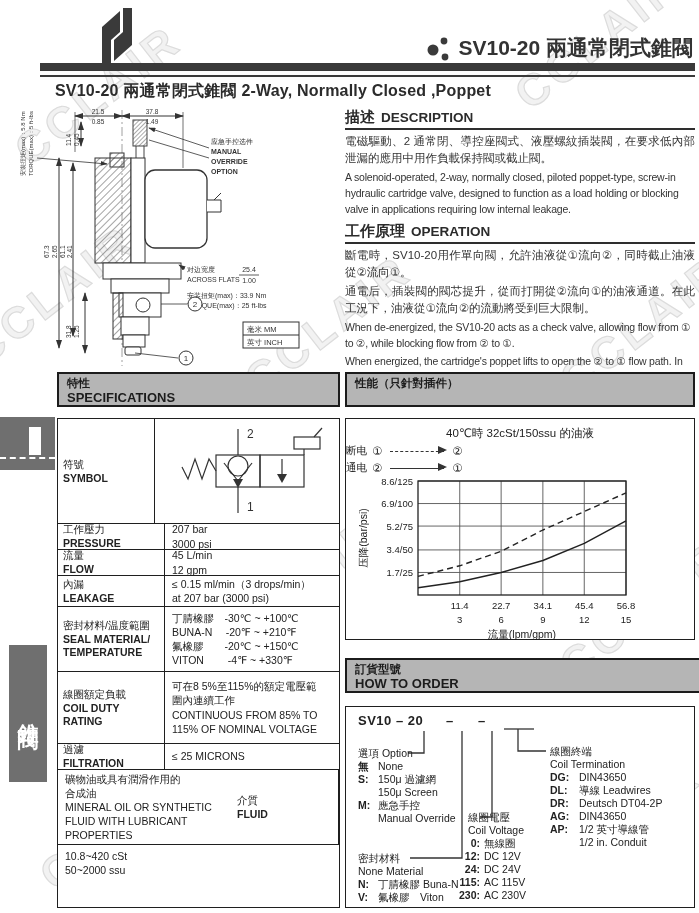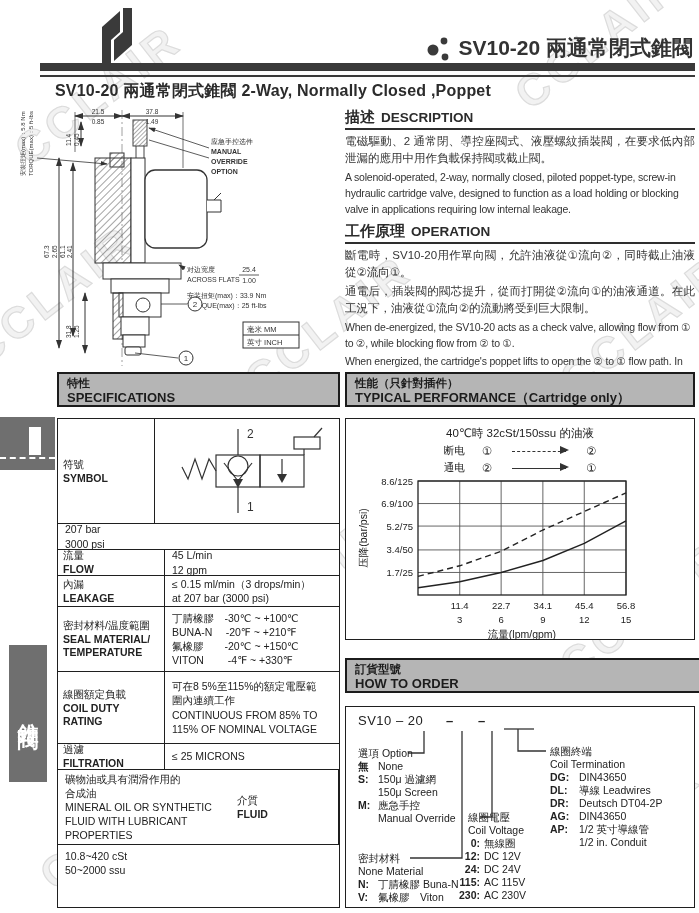--- a/index.html
+++ b/index.html
@@ -47,40 +47,40 @@
   .scell{display:flex;flex-direction:column;justify-content:center}
   .lbl{width:107px;border-right:1.5px solid #1f1f1f;padding:3px 5px}
   .lbl .lz{font-size:10.5px;color:#222}
   .lbl .le{font-size:10.5px;font-weight:bold;color:#222;line-height:13px}
   .lbl .le:empty{display:none}
   .val{flex:1;padding:2px 7px;font-size:10.5px;line-height:14.2px;color:#222}
   .val span:empty{display:none}
   
   #chart-box{left:345px;top:418px;width:350px;height:222px;border:1.6px solid #1f1f1f;z-index:1;background:#fff}
   #chart-title{position:absolute;top:7px;left:0;width:100%;text-align:center;font-size:11.5px;color:#222}
-  .leg{position:absolute;left:0;width:100%;display:flex;justify-content:center;align-items:center;
-       gap:17px;font-size:10.5px;color:#222}
+  .leg{position:absolute;left:0;width:100%;display:flex;align-items:center;
+       gap:5px;font-size:10.5px;color:#222}
   #leg1{top:25px}#leg2{top:42px}
   .leg .dig{font-size:11.5px}
   .arrowline{position:relative;width:54px;height:0;border-top:1.5px solid #333;margin:0 3px}
   .arrowline.dashed{border-top-style:dashed}
   .arrowline::after{content:"";position:absolute;right:-3px;top:-5.5px;width:0;height:0;
        border-left:9px solid #333;border-top:4.5px solid transparent;border-bottom:4.5px solid transparent}
   #perf-chart{position:absolute;left:5px;top:56px}
   #perf-chart .grid{stroke:#555;stroke-width:.9;fill:none}
   #perf-chart .frame{stroke:#222;stroke-width:1.3;fill:none}
   #perf-chart .curve{fill:none;stroke:#222;stroke-width:1.4;stroke-linejoin:round}
   #perf-chart .curve.dashed{stroke-dasharray:6,4}
   #perf-chart text{font-family:"Liberation Sans",sans-serif;fill:#222}
   #perf-chart .tick{font-size:9.5px}
   #perf-chart .axis-label{font-size:10.5px}
   
   #order-box{left:345px;top:706px;width:350px;height:202px;border:1.6px solid #1f1f1f;z-index:1;
              background:#fff;font-size:10.5px;color:#222}
-  #order-box .code{position:absolute;left:12px;top:6px;font-size:13px;font-weight:normal;letter-spacing:.5px}
+  #order-box .code{position:absolute;left:12px;top:6px;font-size:13px;font-weight:bold;letter-spacing:.5px}
   #order-box .dash{position:absolute;top:6px;font-size:13px;font-weight:bold}
   .og{position:absolute;line-height:13px}
   .og .t-zh{font-size:10.5px}
   .og .t-en{font-size:10.5px}
   .og .it{display:flex;white-space:nowrap}
   .og .k{font-weight:bold;margin-right:4px}
   #g-option{left:12px;top:40px}
   #g-option .k{width:16px}
   #g-seal{left:12px;top:145px}
   #g-seal .k{width:16px}
@@ -242,21 +242,20 @@
   <p class="para-en">When de-energized, the SV10-20 acts as a check valve, allowing flow from ① to ②, while blocking flow from ② to ①.</p>
   <p class="para-en">When energized, the cartridge's poppet lifts to open the ② to ① flow path. In this mode, flow from ① to ② is severely restricted.</p>
 </div>
 
 <div class="banner" style="left:57px;top:372px;width:283px">
   <span class="zh">特性</span>
   <span class="en">SPECIFICATIONS</span>
 </div>
 <div class="banner" style="left:345px;top:372px;width:350px">
   <span class="zh">性能（只針對插件）</span>
-  <span class="en">TYPICAL PERFORMANCE（Cartridge only）</span>
 </div>
 
 <div id="tab-cavity" class="abs">
   <div class="slot"></div>
   <div class="dash"></div>
 </div>
 <div id="tab-valve" class="abs">
   <span>錐閥</span>
 </div>
 
@@ -281,20 +280,24 @@
         <line x1="120" y1="38" x2="120" y2="55" stroke="#333" stroke-width="1.2"></line>
         <path d="M115,53 L125,53 L120,62 Z" fill="#333"></path>
         <line x1="142" y1="34" x2="142" y2="28" stroke="#333" stroke-width="1.2"></line>
         <rect x="132" y="16" width="26" height="12" fill="none" stroke="#333" stroke-width="1.2"></rect>
         <line x1="152" y1="16" x2="160" y2="7" stroke="#333" stroke-width="1.2"></line>
         <polyline points="54,50 47,38 40,58 33,38 26,58 20,46" fill="none" stroke="#333" stroke-width="1.2"></polyline>
       </svg>
     </div>
   </div>
   <div class="srow" style="height:26px">
+    <div class="scell lbl">
+        <span class="lz">工作壓力</span>
+        <span class="le">PRESSURE</span>
+      </div>
     <div class="scell val">
         <span>207 bar</span>
         <span>3000 psi</span>
       </div>
   </div>
   <div class="srow" style="height:26px">
     <div class="scell lbl">
         <span class="lz">流量</span>
         <span class="le">FLOW</span>
       </div>

